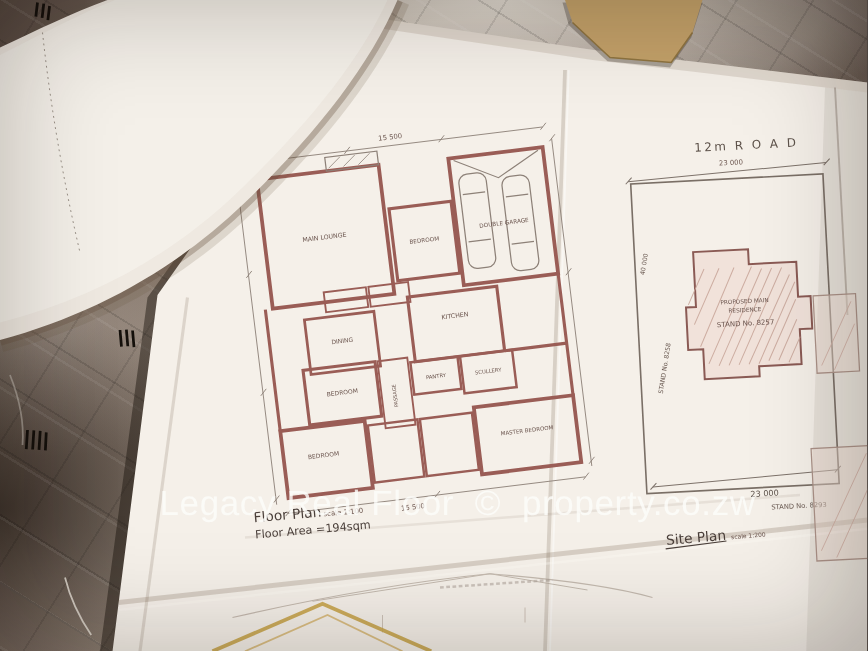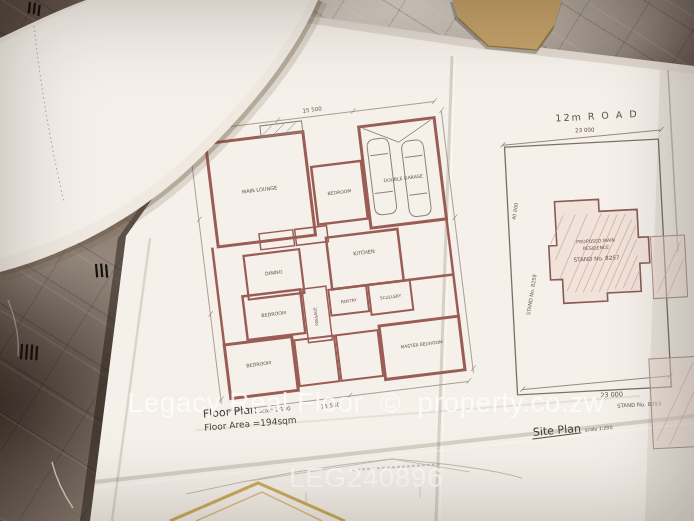--- a/index.html
+++ b/index.html
@@ -205,17 +205,16 @@
     <path d="M92,0 L310,0 C288,48 246,100 192,152 C140,202 78,238 0,258 L0,44 C32,28 62,12 92,0 Z" fill="#f5f1ea" opacity="0.85"></path>
     <path d="M34,26 C40,82 50,142 64,202" fill="none" stroke="#9b9288" stroke-width="0.8" stroke-dasharray="1.5,3"></path>
 
     <path d="M450,2 L562,2 L553,30 L536,54 L486,49 L455,20 Z" fill="rgba(40,30,20,0.3)"></path>
     <path d="M452,0 L562,0 L554,26 L537,50 L488,46 L458,18 Z" fill="#c3a169"></path>
     <path d="M458,18 L488,46 L537,50 L554,26" fill="none" stroke="#8f7440" stroke-width="1.2"></path>
   </svg>
 
   <div class="watermark">
     <div>Legacy Real Floor  ©  property.co.zw</div>
-    <div>LEG240896</div>
   </div>
 
   <div class="vignette"></div>
 </div>
 
 </body></html>

